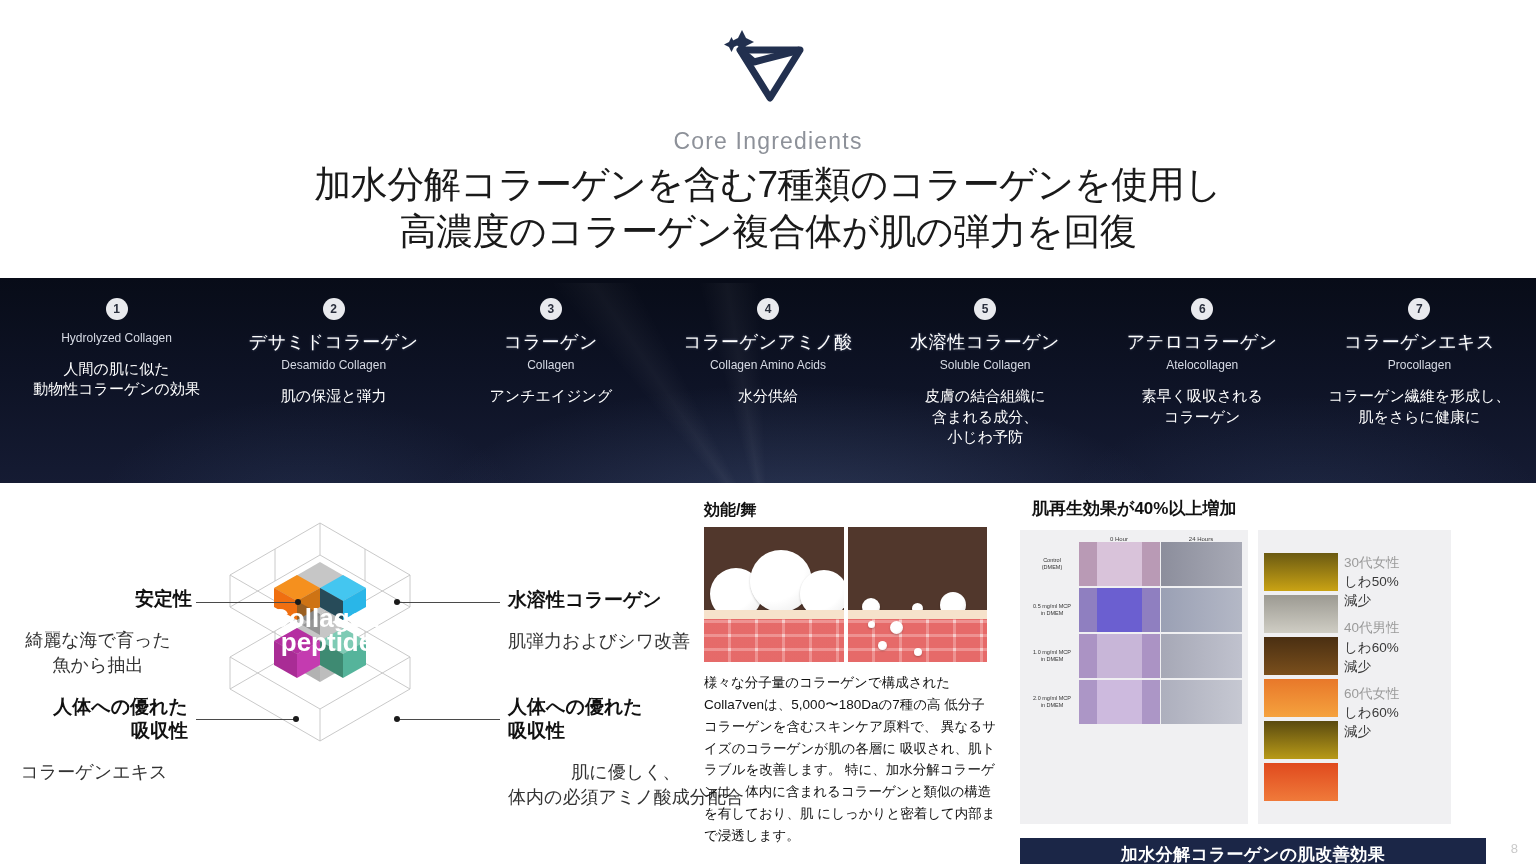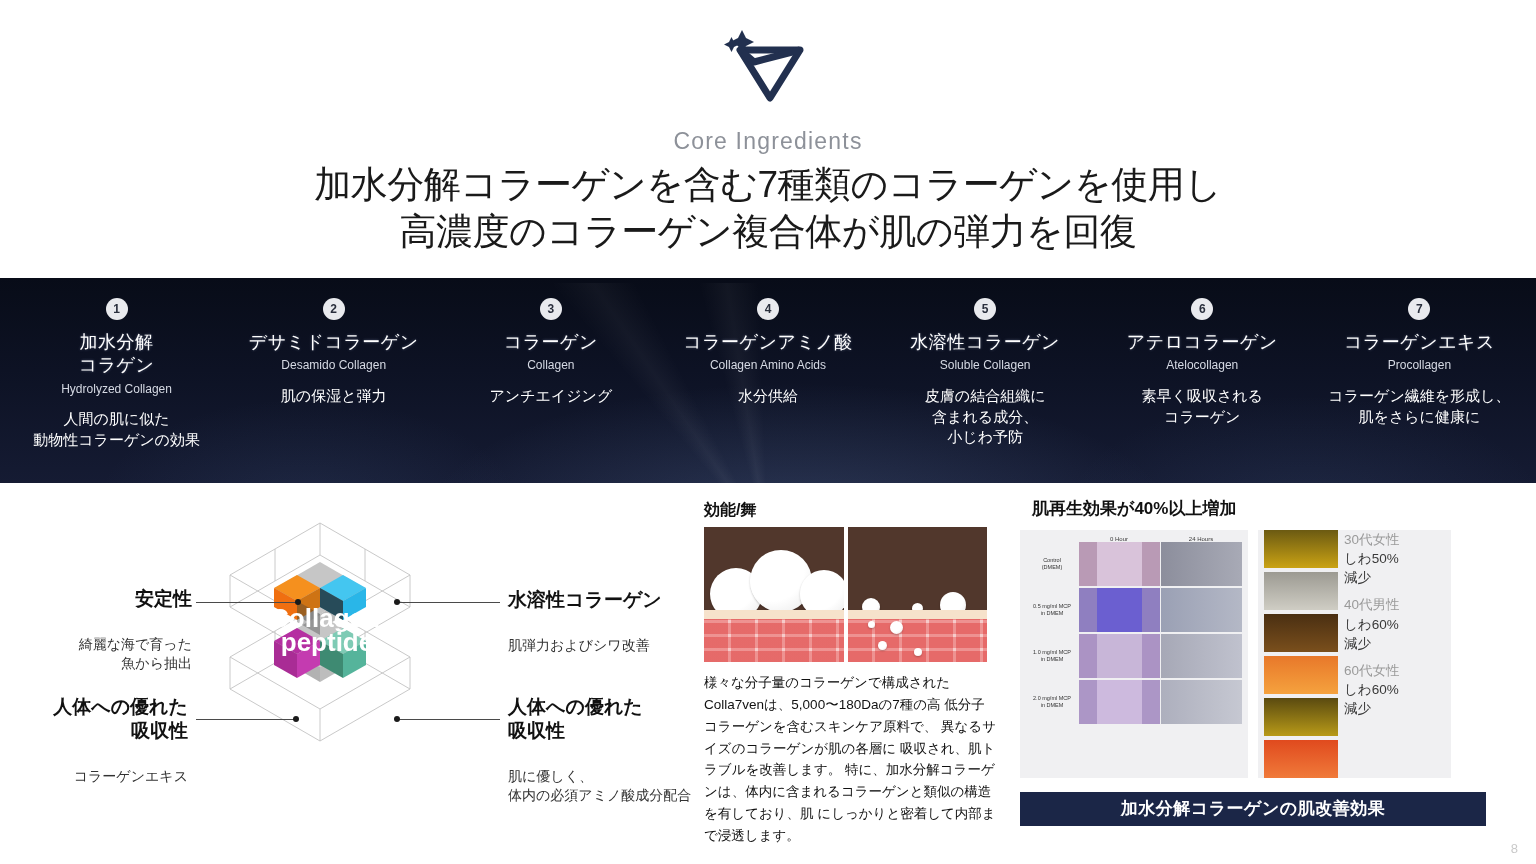--- a/index.html
+++ b/index.html
@@ -63,21 +63,21 @@
   .ing-desc { font-size:15px; margin-top:12px; line-height:1.38; font-weight:500; }
 
   
   .lower { position:absolute; top:483px; left:0; width:1536px; height:381px; }
 
   
   .left-block { position:absolute; left:0; top:0; width:700px; height:381px; }
   .cube-wrap { position:absolute; left:205px; top:32px; width:230px; height:250px; }
   .lbl { position:absolute; color:#111; }
   .lbl .t { font-size:19px; font-weight:700; line-height:1.25; white-space:nowrap; }
-  .lbl .s { font-size:14px; color:#333; line-height:1.4; margin-top:24px; white-space:nowrap; }
+  .lbl .s { font-size:18px; color:#333; line-height:1.4; margin-top:17px; white-space:nowrap;text-align:center; }
   .lbl.r { text-align:right; }
   .lead { position:absolute; height:1px; background:#4a4a4a; }
   .lead-dot { position:absolute; width:6px; height:6px; border-radius:50%; background:#1a1a1a; }
 
   
   .mid-block { position:absolute; left:700px; top:0; width:310px; height:381px; }
   .mid-title { font-size:16px; font-weight:700; color:#111; margin:17px 0 6px 4px; }
   .skin-fig { width:283px; height:135px; margin-left:4px; display:flex; gap:4px; }
   .skin-half { flex:1; position:relative; overflow:hidden; background:#51372c; }
   .skin-derm {
@@ -93,21 +93,21 @@
   .ball { position:absolute; border-radius:50%;
     background:radial-gradient(circle at 35% 30%, #ffffff 0%, #ffffff 55%, #e6e6e6 100%);
     box-shadow:0 1px 2px rgba(0,0,0,.25); }
   .mid-para { font-size:13.5px; color:#111; line-height:1.62; margin:10px 0 0 4px; width:292px; }
 
   
   .right-block { position:absolute; left:1010px; top:0; width:526px; height:381px; }
   .right-title { font-size:17px; font-weight:700; color:#111; margin:14px 0 10px 22px; }
   .panels { display:flex; gap:10px; margin-left:10px; }
   .panel-a { width:228px; background:#f0f0f2; padding:6px 6px 8px 6px; }
-  .panel-b { width:193px; background:#f0f0f2; padding:0 6px; display:flex; gap:6px; }
+  .panel-b { width:193px; background:#f0f0f2; padding:23px 6px; display:flex; gap:6px; }
   .pa-head { display:flex; font-size:6px; color:#3a3a3a; margin-left:52px; }
   .pa-head span { flex:1; text-align:center; }
   .pa-row { display:flex; align-items:center; margin-bottom:2px; }
   .pa-lbl { width:52px; font-size:5.5px; color:#333; text-align:center; line-height:1.25; }
   .pa-img { flex:1; height:44px; margin-left:1px; }
   .micro-col { width:74px; display:flex; flex-direction:column; gap:4px; }
   .micro { width:74px; height:38px; }
   .micro-txt { flex:1; font-size:13.5px; line-height:1.42; color:#9a9a9a; }
   .micro-txt .g { display:block; margin-bottom:8px; }
   .micro-txt .g .b { color:#3a3a3a; }
@@ -137,21 +137,20 @@
   <div class="headline">
     <div>加水分解コラーゲンを含む7種類のコラーゲンを使用し</div>
     <div>高濃度のコラーゲン複合体が肌の弾力を回復</div>
   </div>
 </div>
 
 <div class="band">
   <div class="band-inner" id="ing-list">
   <div class="ing">
     <div class="ing-num">1</div>
-    <div class="ing-jp">加水分解<br>コラゲン</div>
     <div class="ing-en">Hydrolyzed Collagen</div>
     <div class="ing-desc">人間の肌に似た<br>動物性コラーゲンの効果</div>
   </div>
   <div class="ing">
     <div class="ing-num">2</div>
     <div class="ing-jp">デサミドコラーゲン</div>
     <div class="ing-en">Desamido Collagen</div>
     <div class="ing-desc">肌の保湿と弾力</div>
   </div>
   <div class="ing">

